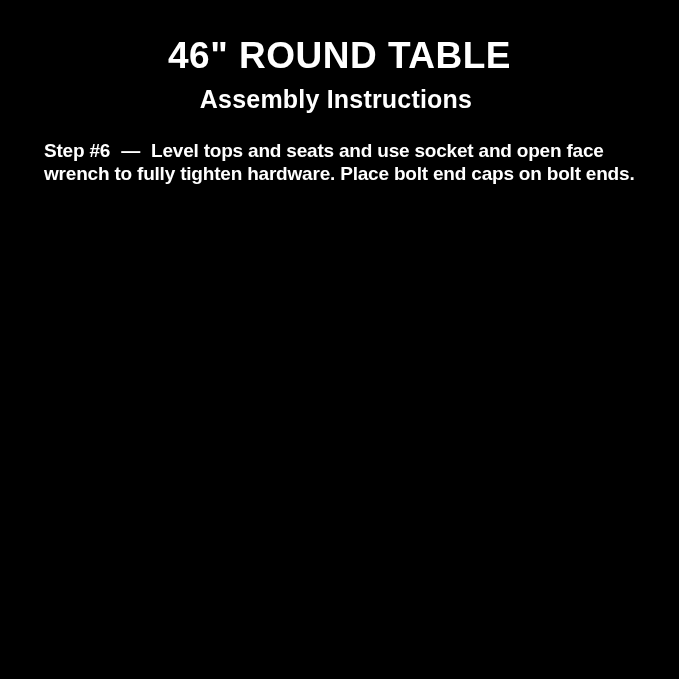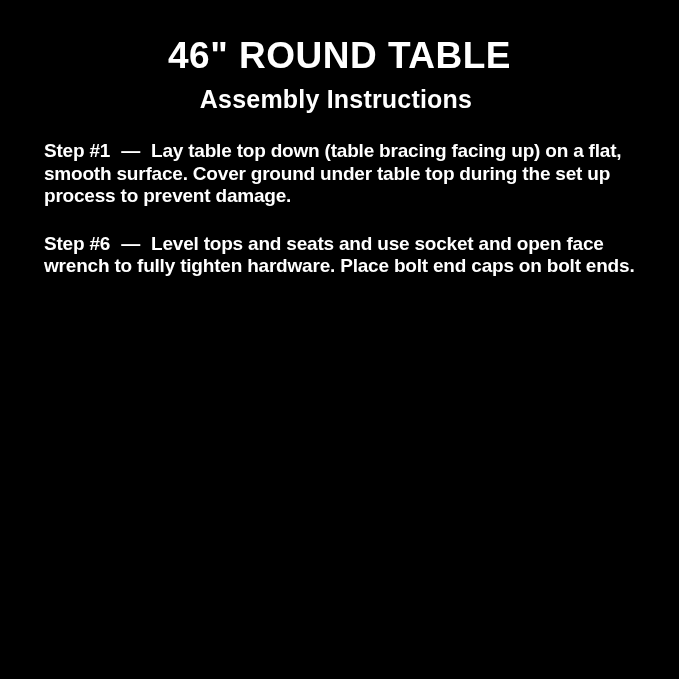--- a/index.html
+++ b/index.html
@@ -50,21 +50,20 @@
 </head>
 <body>
 
 <div class="page">
   <div class="header">
     <h1 class="title">46" ROUND TABLE</h1>
     <h2 class="subtitle">Assembly Instructions</h2>
   </div>
 
   <div class="steps">
-    <p class="step"><span>Step #1</span><span class="step-dash">—</span><span>Lay table top down (table bracing facing up) on a flat, smooth surface. Cover ground under table top during the set up process to prevent damage.</span></p>
 
 
 
 
 
     <p class="step"><span>Step #6</span><span class="step-dash">—</span><span>Level tops and seats and use socket and open face wrench to fully tighten hardware. Place bolt end caps on bolt ends.</span></p>
   </div>
 </div>
 
 </body></html>

